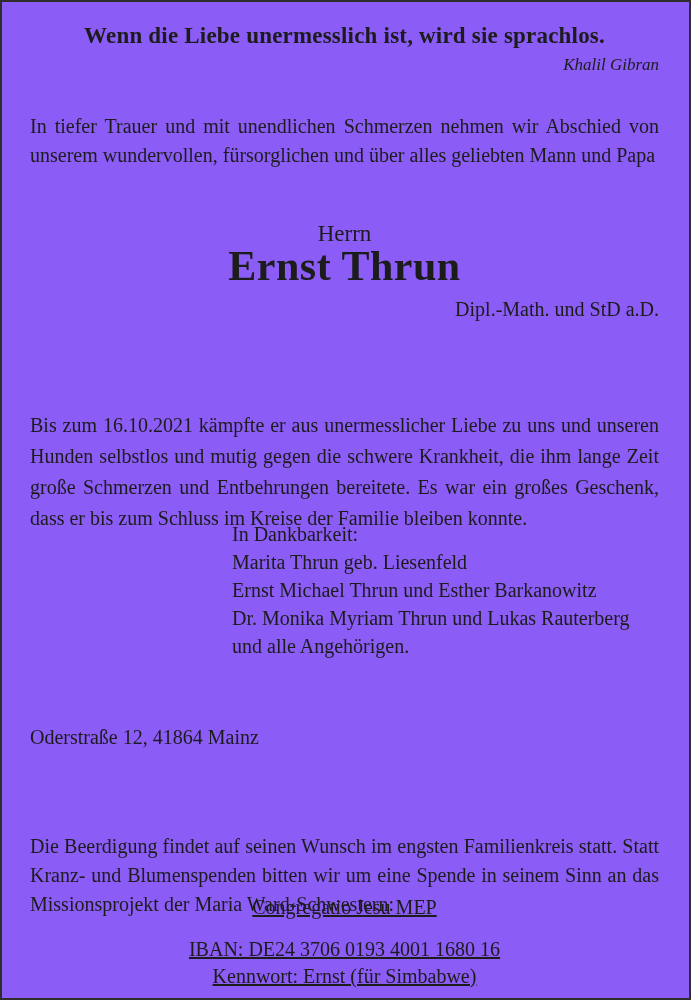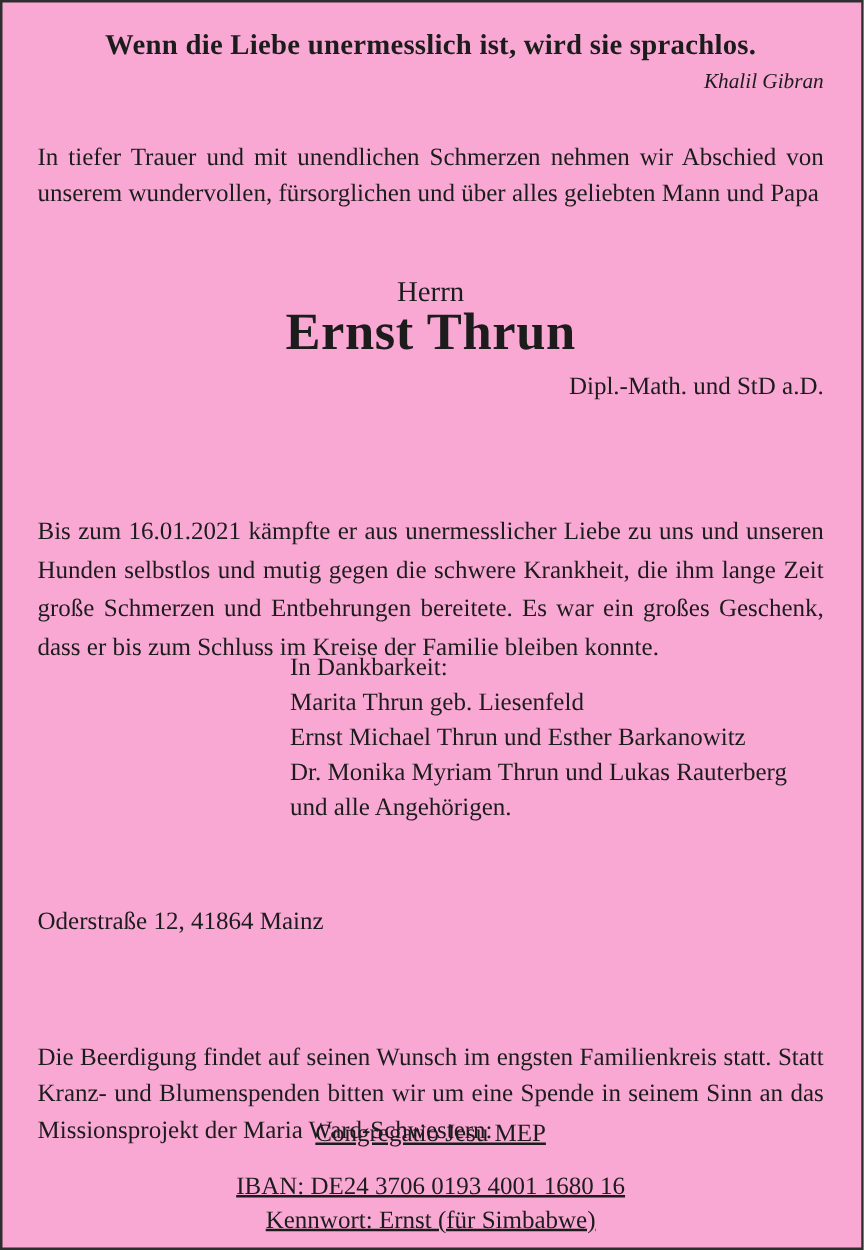--- a/index.html
+++ b/index.html
@@ -1,21 +1,21 @@
 <!DOCTYPE html>
 <html lang="de"><head>
 <meta charset="utf-8">
 <style>
   html, body { margin: 0; padding: 0; background: #ffffff; }
   .page {
     position: relative;
     width: 691px;
     height: 1000px;
     box-sizing: border-box;
-    background: #f9a8d4;
+    background: #8b5cf6;
     border: 2px solid #2e2e2e;
     font-family: "Liberation Serif", "DejaVu Serif", serif;
     color: #1c1c1c;
     overflow: hidden;
   }
   .abs { position: absolute; left: 28px; right: 30px; }
   .quote {
     top: 20px;
     text-align: center;
     font-weight: bold;
@@ -99,21 +99,21 @@
 
   <p class="abs body-par intro">In tiefer Trauer und mit unendlichen Schmerzen nehmen wir Abschied von unserem wundervollen, fürsorglichen und über alles geliebten Mann und Papa</p>
 
   <div class="abs honorific">Herrn</div>
 
   <h1 class="abs name">Ernst Thrun</h1>
 
   <div class="abs title-line">Dipl.-Math. und StD a.D.</div>
 
 
-  <p class="abs body-par illness">Bis zum 16.01.2021 kämpfte er aus unermesslicher Liebe zu uns und unseren Hunden selbstlos und mutig gegen die schwere Krankheit, die ihm lange Zeit große Schmerzen und Entbehrungen bereitete. Es war ein großes Geschenk, dass er bis zum Schluss im Kreise der Familie bleiben konnte.</p>
+  <p class="abs body-par illness">Bis zum 16.10.2021 kämpfte er aus unermesslicher Liebe zu uns und unseren Hunden selbstlos und mutig gegen die schwere Krankheit, die ihm lange Zeit große Schmerzen und Entbehrungen bereitete. Es war ein großes Geschenk, dass er bis zum Schluss im Kreise der Familie bleiben konnte.</p>
 
   <div class="abs gratitude">
     <div>In Dankbarkeit:</div>
     <div class="gratitude-line">Marita Thrun geb. Liesenfeld</div>
     <div class="gratitude-line">Ernst Michael Thrun und Esther Barkanowitz</div>
     <div class="gratitude-line">Dr. Monika Myriam Thrun und Lukas Rauterberg</div>
     <div class="gratitude-line">und alle Angehörigen.</div>
   </div>
 
   <div class="abs address">Oderstraße 12, 41864 Mainz</div>

